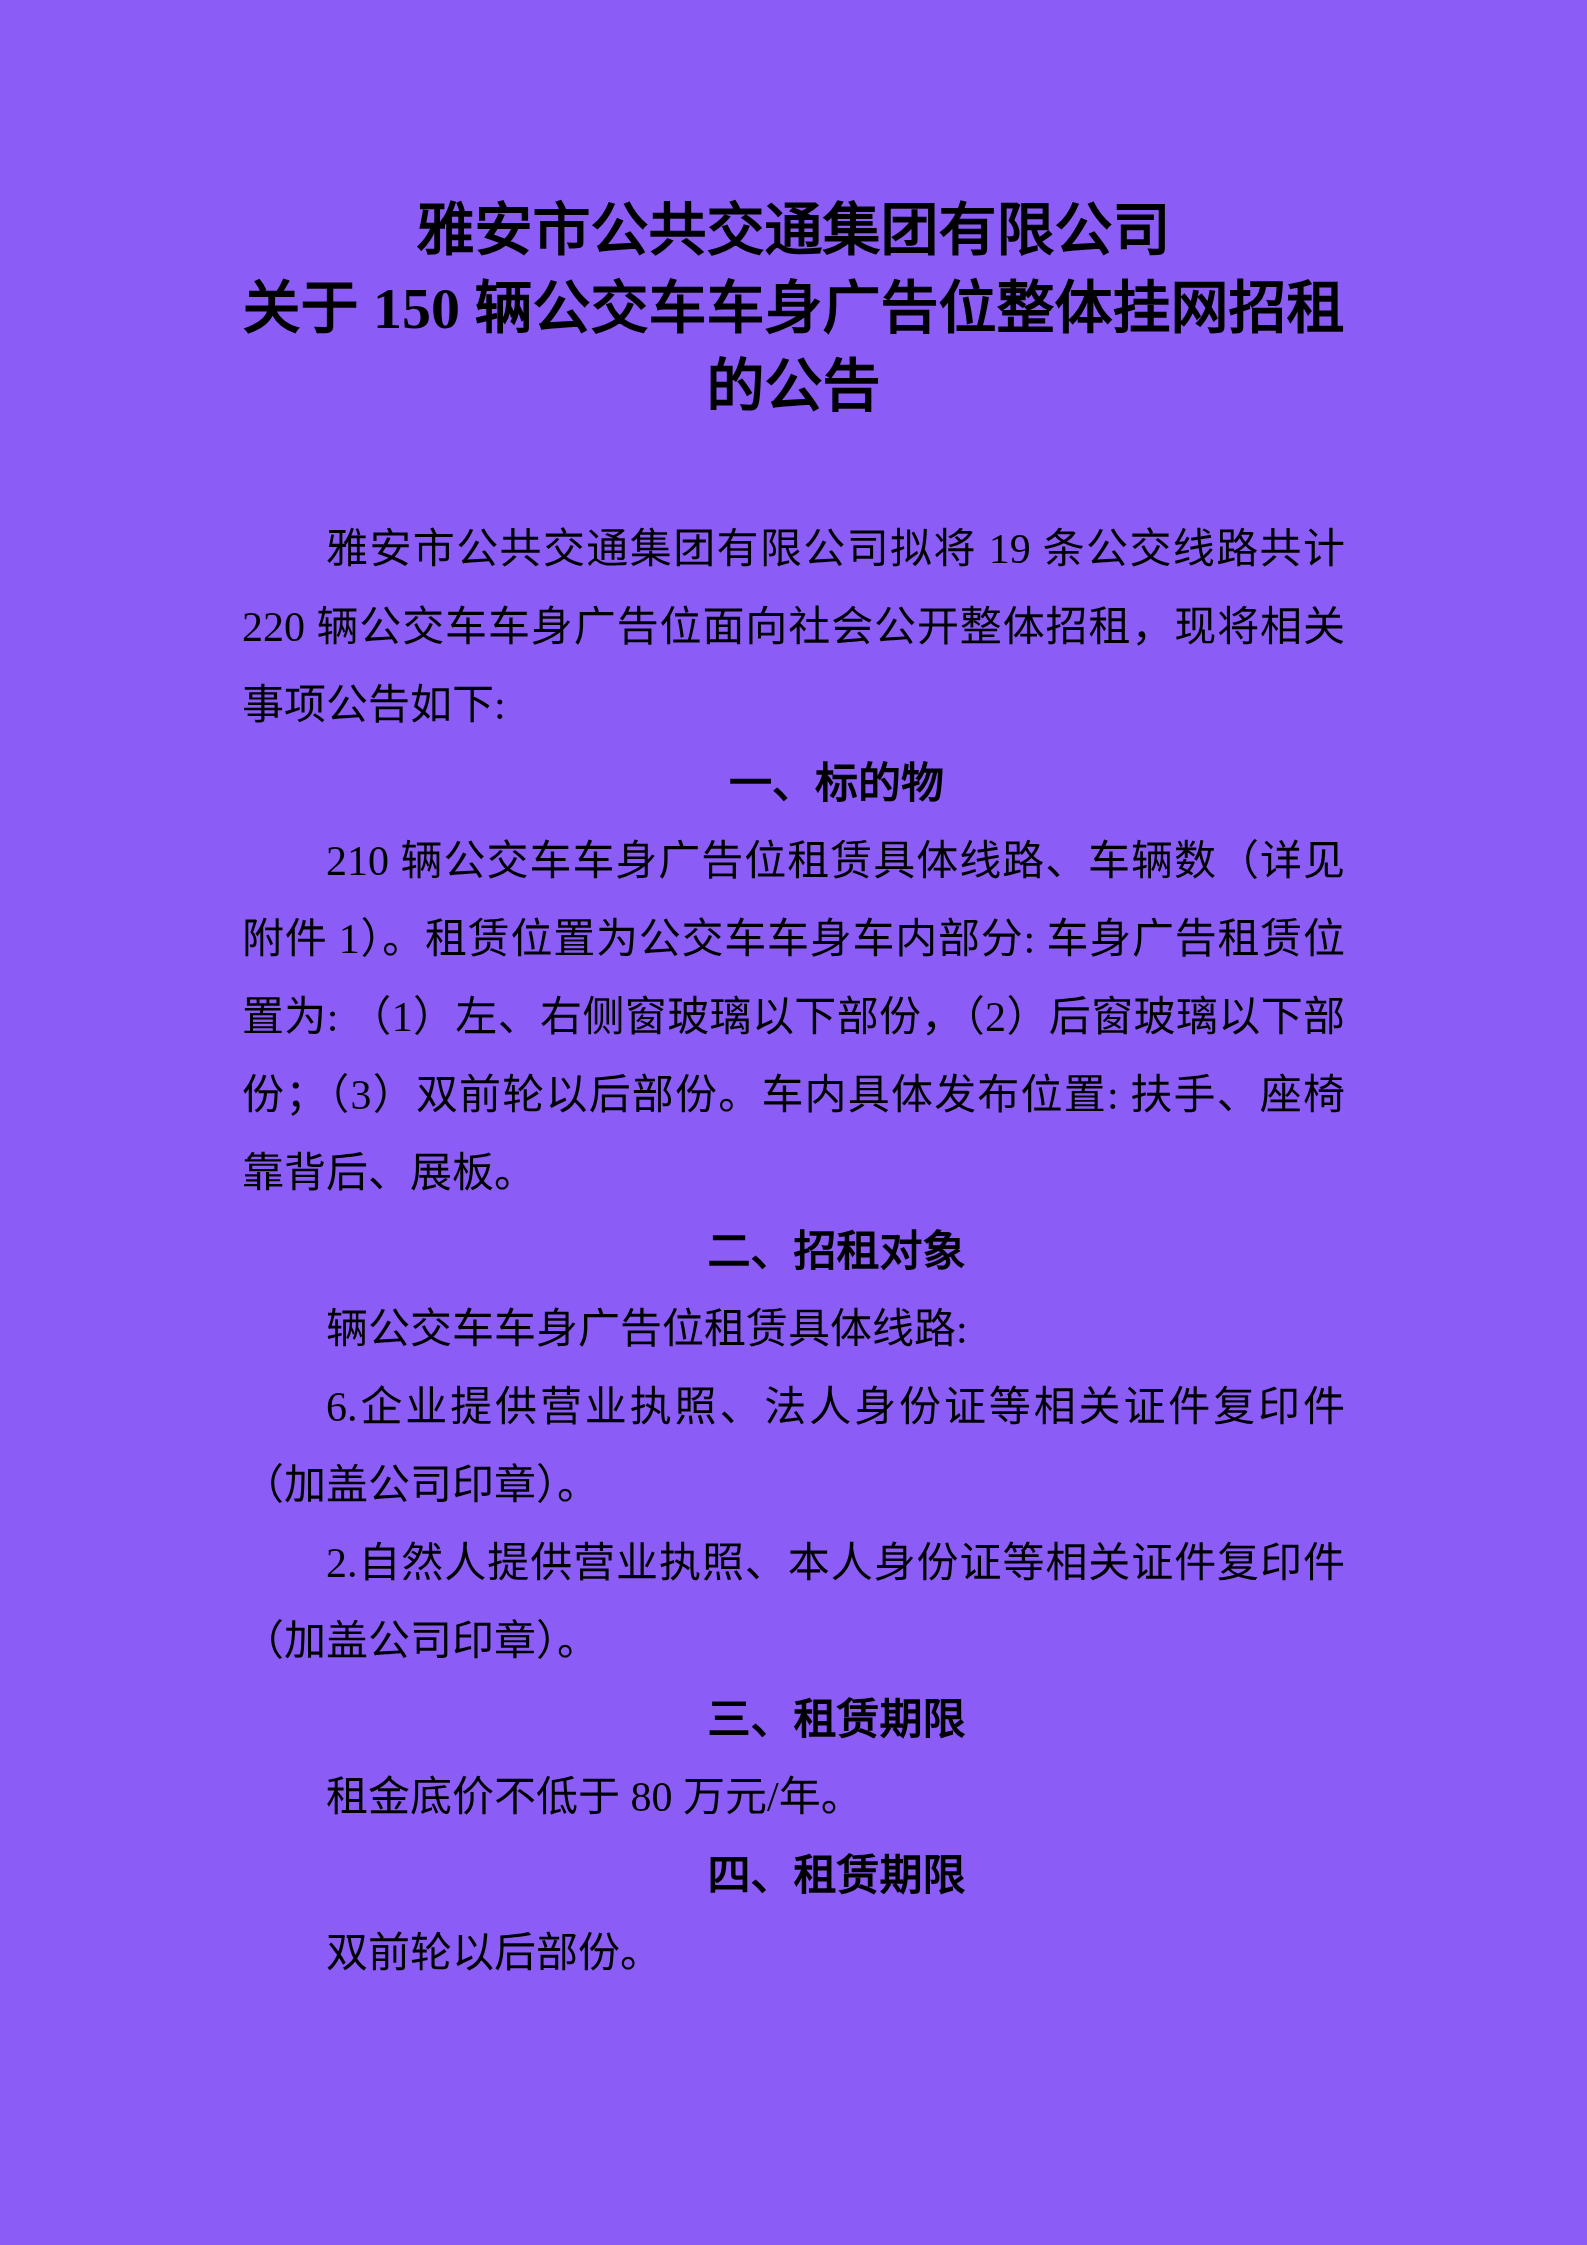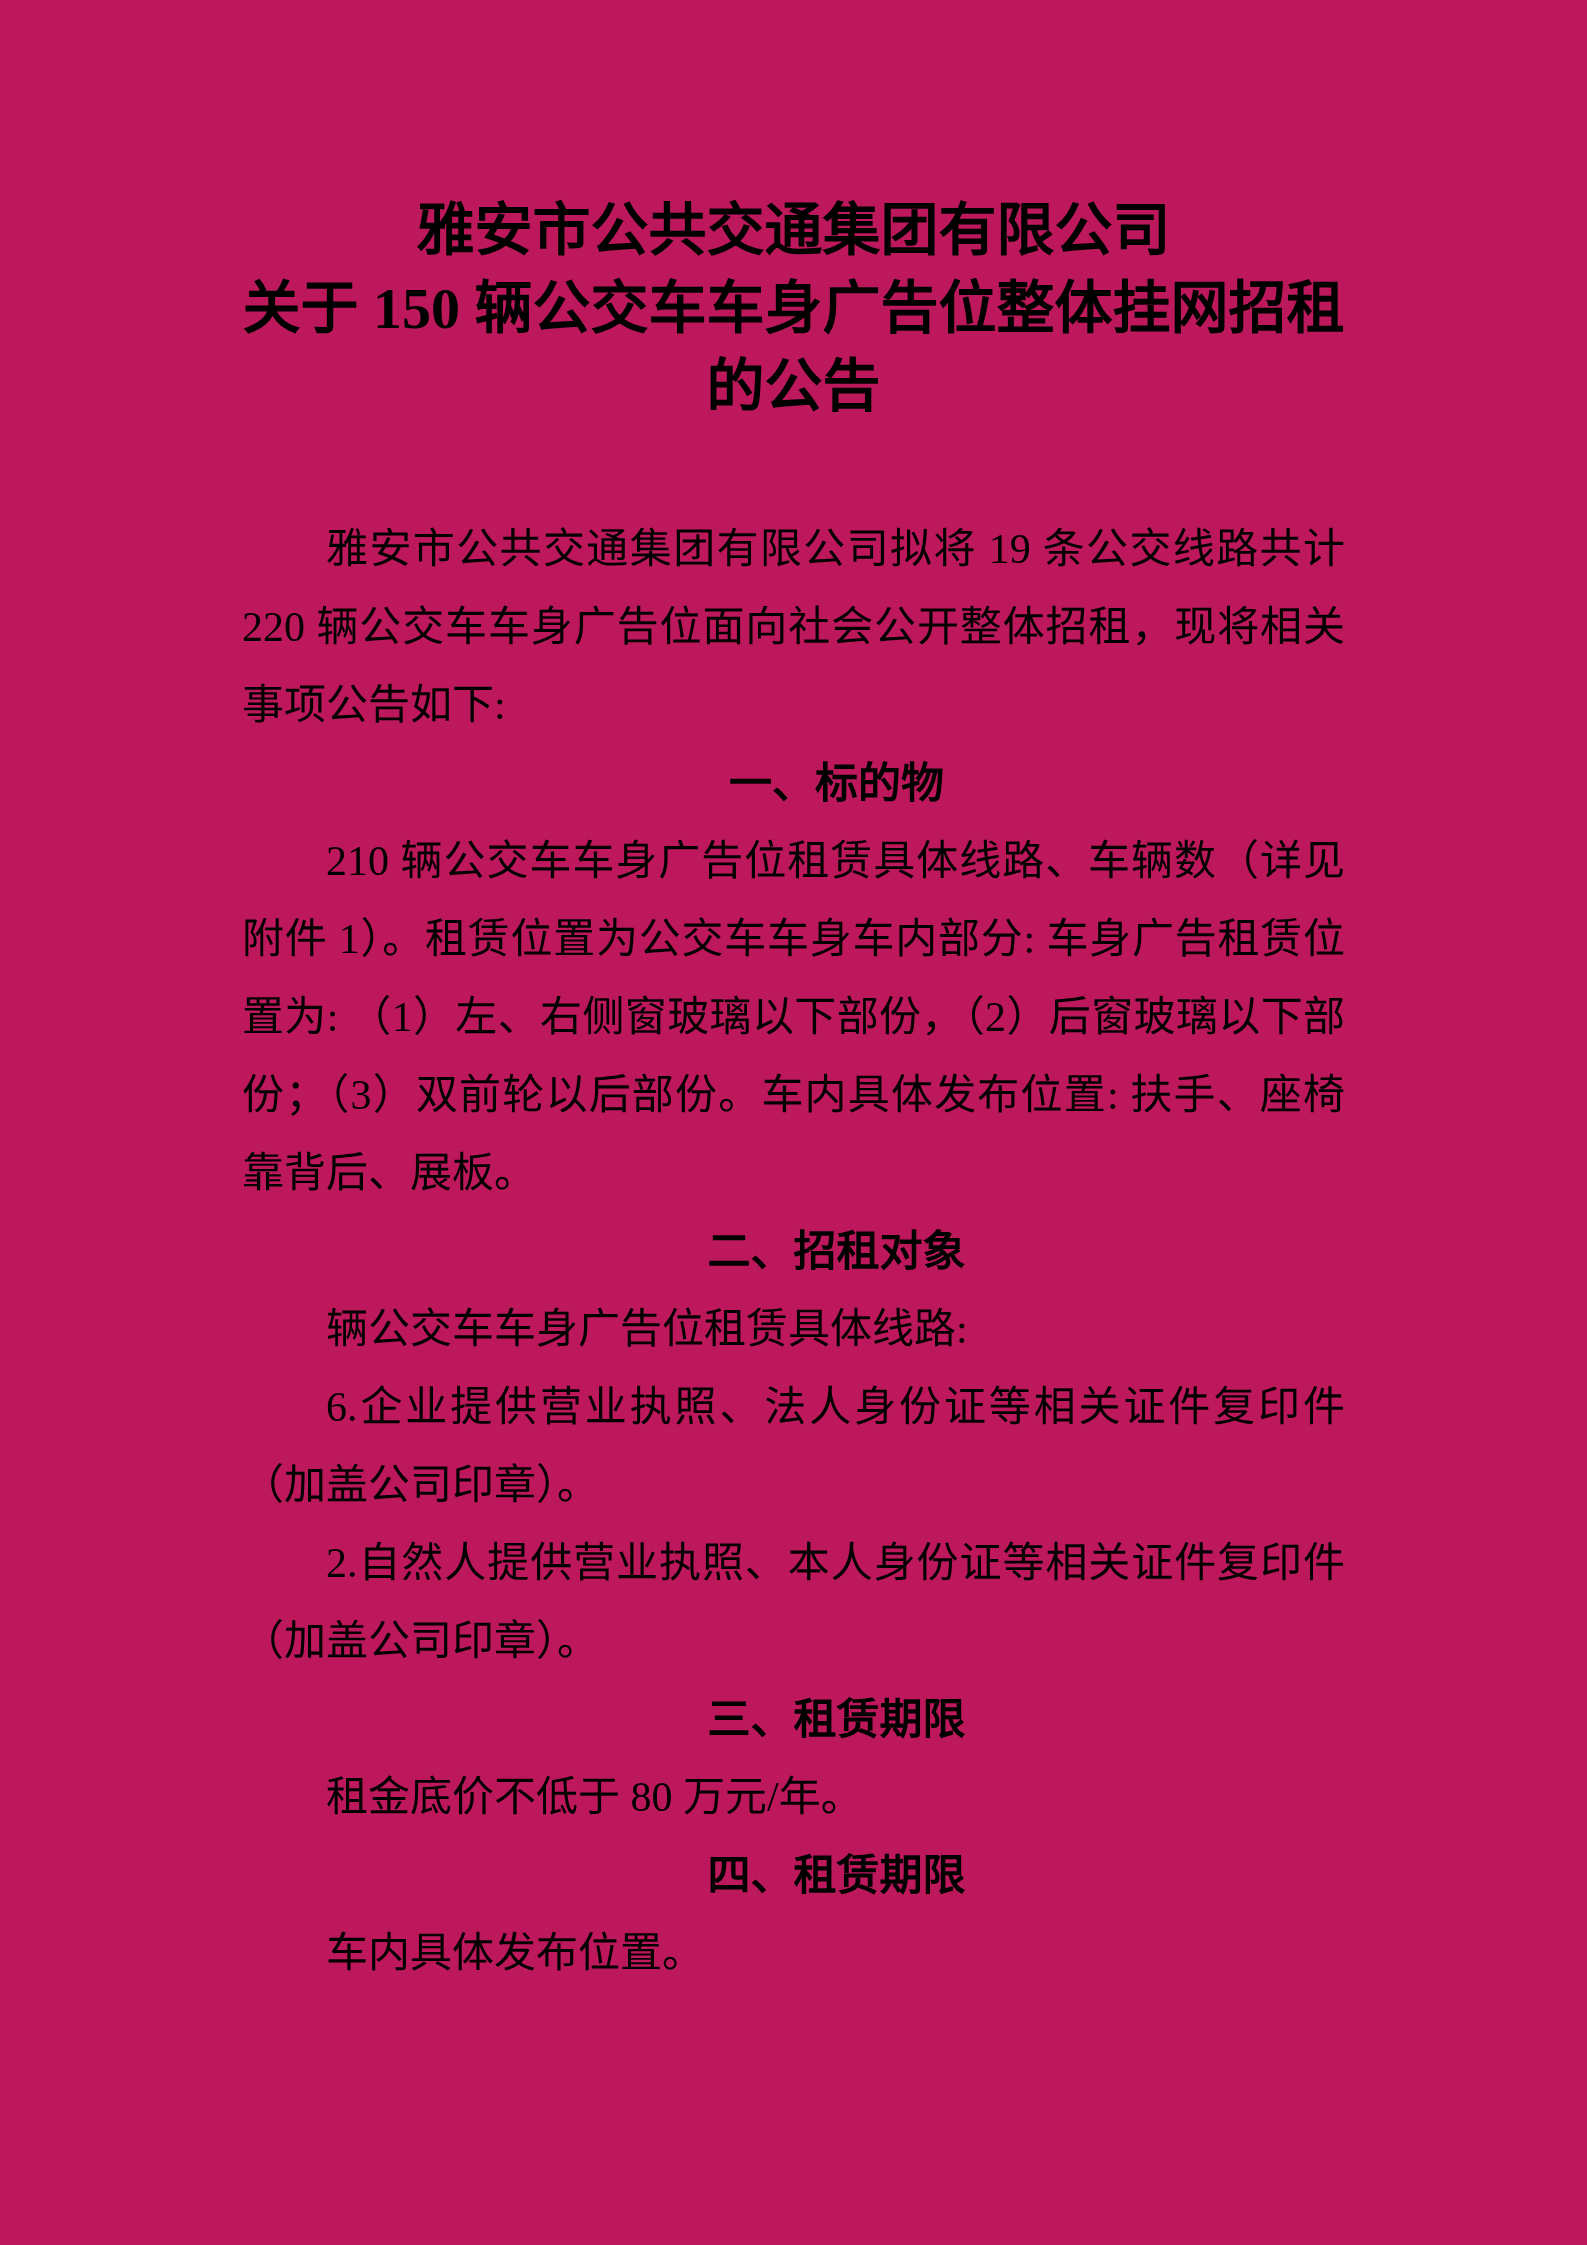--- a/index.html
+++ b/index.html
@@ -4,21 +4,21 @@
 <style>
   html, body {
     margin: 0;
     padding: 0;
     background: #ffffff;
   }
   .page {
     position: relative;
     width: 1587px;
     height: 2245px;
-    background: #be185d;
+    background: #8b5cf6;
     overflow: hidden;
     color: #000000;
   }
   .doc {
     padding: 192px 242px 0 242px;
     box-sizing: border-box;
   }
   .title {
     margin: 0;
     font-family: "Liberation Serif", "DejaVu Serif", serif;
@@ -81,17 +81,17 @@
       <p class="para">6.企业提供营业执照、法人身份证等相关证件复印件（加盖公司印章）。</p>
 
       <p class="para">2.自然人提供营业执照、本人身份证等相关证件复印件（加盖公司印章）。</p>
 
       <p class="heading">三、租赁期限</p>
 
       <p class="para">租金底价不低于 80 万元/年。</p>
 
       <p class="heading">四、租赁期限</p>
 
-      <p class="para">车内具体发布位置。</p>
+      <p class="para">双前轮以后部份。</p>
     </div>
 
   </div>
 </div>
 
 </body></html>

